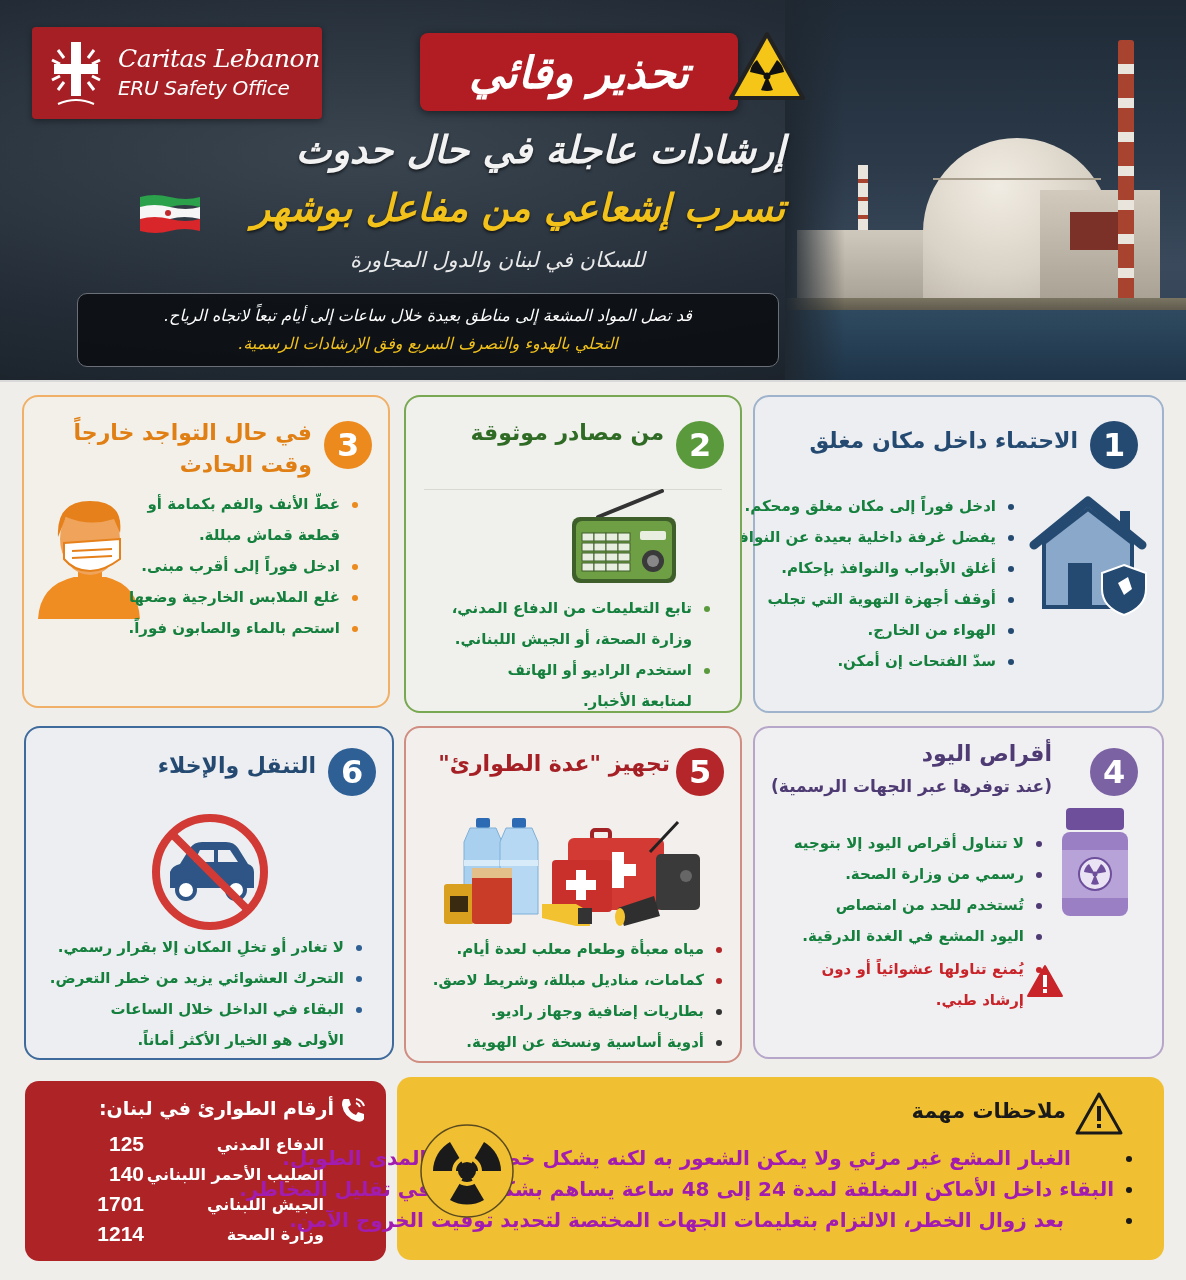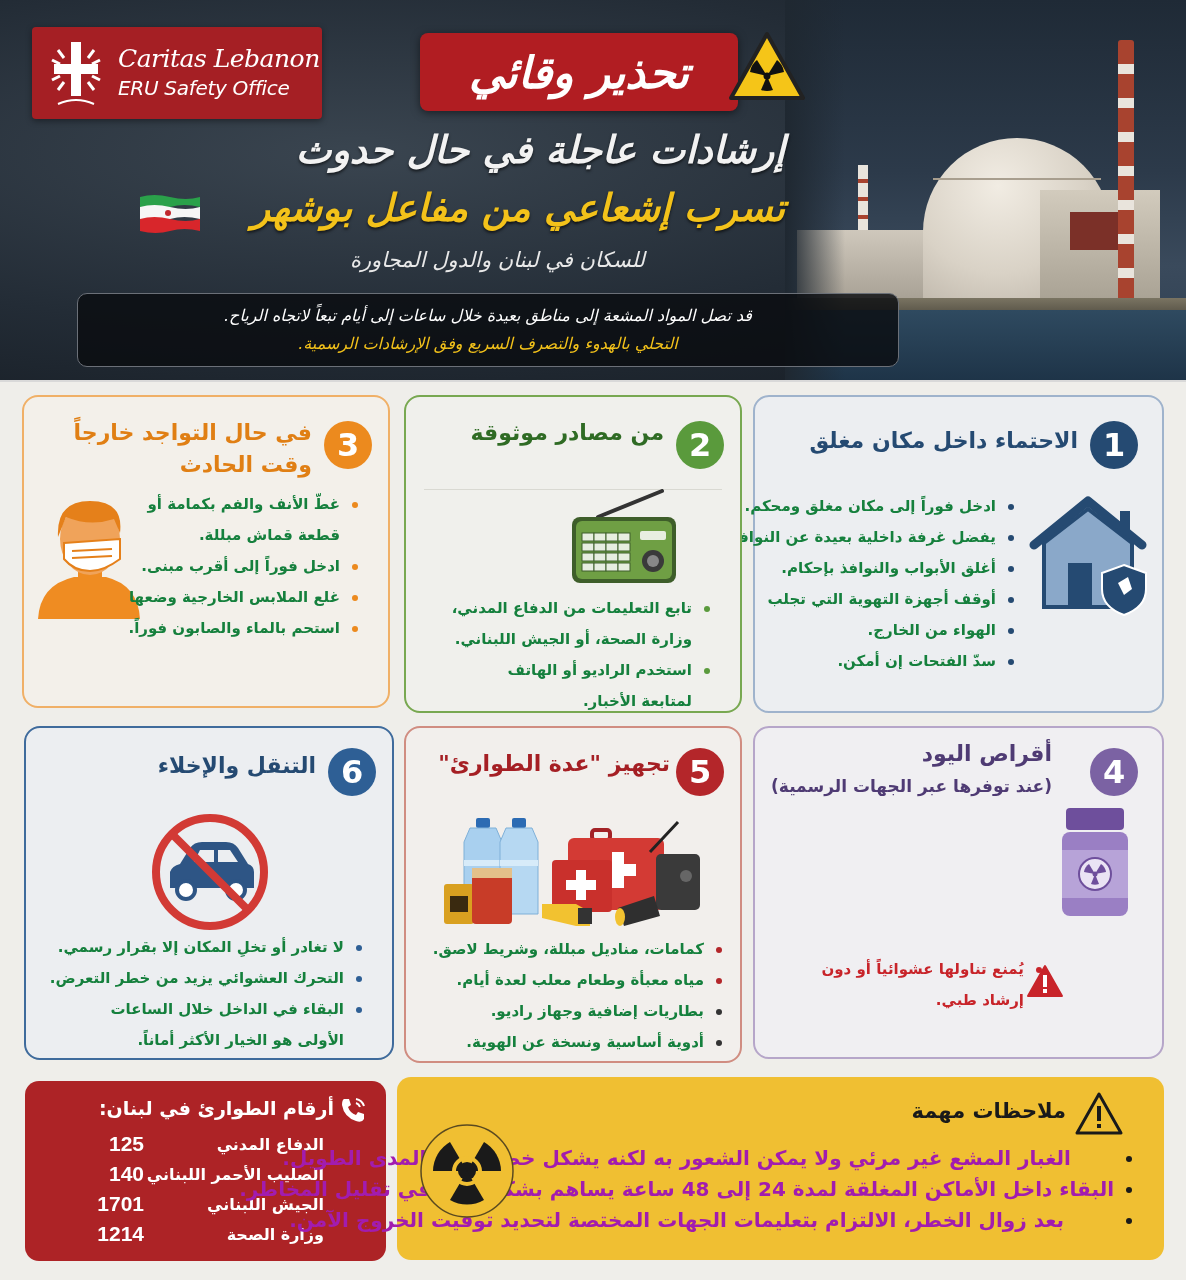--- a/index.html
+++ b/index.html
@@ -97,21 +97,21 @@
     position: absolute; left: 200px; top: 186px; width: 585px;
     text-align: right; color: #f3c21a; font-size: 38px; font-weight: bold; direction: rtl;
     text-shadow: 0 2px 3px rgba(0,0,0,.6);
   }
   .flag { position: absolute; left: 138px; top: 193px; width: 64px; height: 42px; }
   .subtitle {
     position: absolute; left: 200px; top: 248px; width: 445px;
     text-align: right; color: #e9e9e9; font-size: 21px; direction: rtl;
   }
   .info-box {
-    position: absolute; left: 77px; top: 293px; width: 822px; height: 74px;
+    position: absolute; left: 77px; top: 293px; width: 702px; height: 74px;
     background: rgba(10,12,16,.82); border: 1px solid #6b7078; border-radius: 10px;
     direction: rtl; text-align: center; padding-top: 8px;
   }
   .info-box .w { color: #fff; font-size: 16px; line-height: 28px; }
   .info-box .y { color: #f3c21a; font-size: 16px; line-height: 28px; }
 
   
   .card {
     position: absolute; border-radius: 16px; border: 2px solid; background: #f1f0ed;
     direction: rtl;
@@ -329,20 +329,26 @@
       <rect x="6" y="2" width="58" height="22" rx="4" fill="#6e4f9c"></rect>
       <rect x="2" y="26" width="66" height="84" rx="8" fill="#9a7fc4"></rect>
       <rect x="2" y="44" width="66" height="48" fill="#b7a3d8"></rect>
       <circle cx="35" cy="68" r="16" fill="#eae3f4" stroke="#6e4f9c" stroke-width="2"></circle>
       <circle cx="35" cy="68" r="2.5" fill="#6e4f9c"></circle>
       <path d="M35 68 L29 58 A12 12 0 0 0 24 66 Z" fill="#6e4f9c"></path>
       <path d="M35 68 L41 58 A12 12 0 0 1 46 66 Z" fill="#6e4f9c"></path>
       <path d="M35 68 L31 78 A12 12 0 0 0 39 78 Z" fill="#6e4f9c"></path>
     </svg>
   </div>
+  <ul class="bullets" style="right:120px; top:100px;">
+    <li><span class="dot" style="background:#4f3b74"></span><span>لا تتناول أقراص اليود إلا بتوجيه</span></li>
+    <li><span class="dot" style="background:#4f3b74"></span><span>رسمي من وزارة الصحة.</span></li>
+    <li><span class="dot" style="background:#4f3b74"></span><span>تُستخدم للحد من امتصاص</span></li>
+    <li><span class="dot" style="background:#4f3b74"></span><span>اليود المشع في الغدة الدرقية.</span></li>
+  </ul>
   <div class="icon-abs" style="right:98px; top:236px; width:38px; height:34px;">
     <svg width="38" height="34" viewBox="0 0 38 34">
       <path d="M19 2 L36 32 L2 32 Z" fill="#c8242a" stroke="#c8242a" stroke-width="2" stroke-linejoin="round"></path>
       <rect x="17" y="11" width="4" height="12" fill="#fff"></rect>
       <rect x="17" y="25" width="4" height="4" fill="#fff"></rect>
     </svg>
   </div>
   <ul class="bullets" style="right:120px; top:226px;">
     <li style="color:#c8242a;"><span class="dot" style="background:#c8242a"></span><span>يُمنع تناولها عشوائياً أو دون</span></li>
     <li class="cont" style="color:#c8242a;"><span>إرشاد طبي.</span></li>
@@ -380,22 +386,22 @@
       <rect x="30" y="60" width="40" height="56" rx="4" fill="#c83c28"></rect>
       <rect x="30" y="60" width="40" height="10" fill="#e3c08a"></rect>
 
       <path d="M100 96 L134 96 L148 104 L148 118 L134 118 L100 110 Z" fill="#f2c230"></path>
       <rect x="136" y="100" width="14" height="16" fill="#333"></rect>
       <path d="M176 100 L212 88 L218 108 L182 118 Z" fill="#2f2f2f"></path>
       <ellipse cx="178" cy="109" rx="5" ry="9" fill="#f2c230"></ellipse>
     </svg>
   </div>
   <ul class="bullets" style="right:18px; top:206px;">
+    <li><span class="dot" style="background:#b4262a"></span><span>مياه معبأة وطعام معلب لعدة أيام.</span></li>
     <li><span class="dot" style="background:#b4262a"></span><span>كمامات، مناديل مبللة، وشريط لاصق.</span></li>
-    <li><span class="dot" style="background:#b4262a"></span><span>مياه معبأة وطعام معلب لعدة أيام.</span></li>
     <li><span class="dot" style="background:#333"></span><span>بطاريات إضافية وجهاز راديو.</span></li>
     <li><span class="dot" style="background:#333"></span><span>أدوية أساسية ونسخة عن الهوية.</span></li>
   </ul>
 </div>
 
 <div class="card c6">
   <div class="num" style="right:16px; top:20px; background:#2e5f95;">6</div>
   <div class="card-title" style="right:76px; top:22px; color:#254a72;">التنقل والإخلاء</div>
   <div class="icon-abs" style="left:124px; top:84px; width:120px; height:120px;">
     <svg width="120" height="120" viewBox="0 0 120 120">

